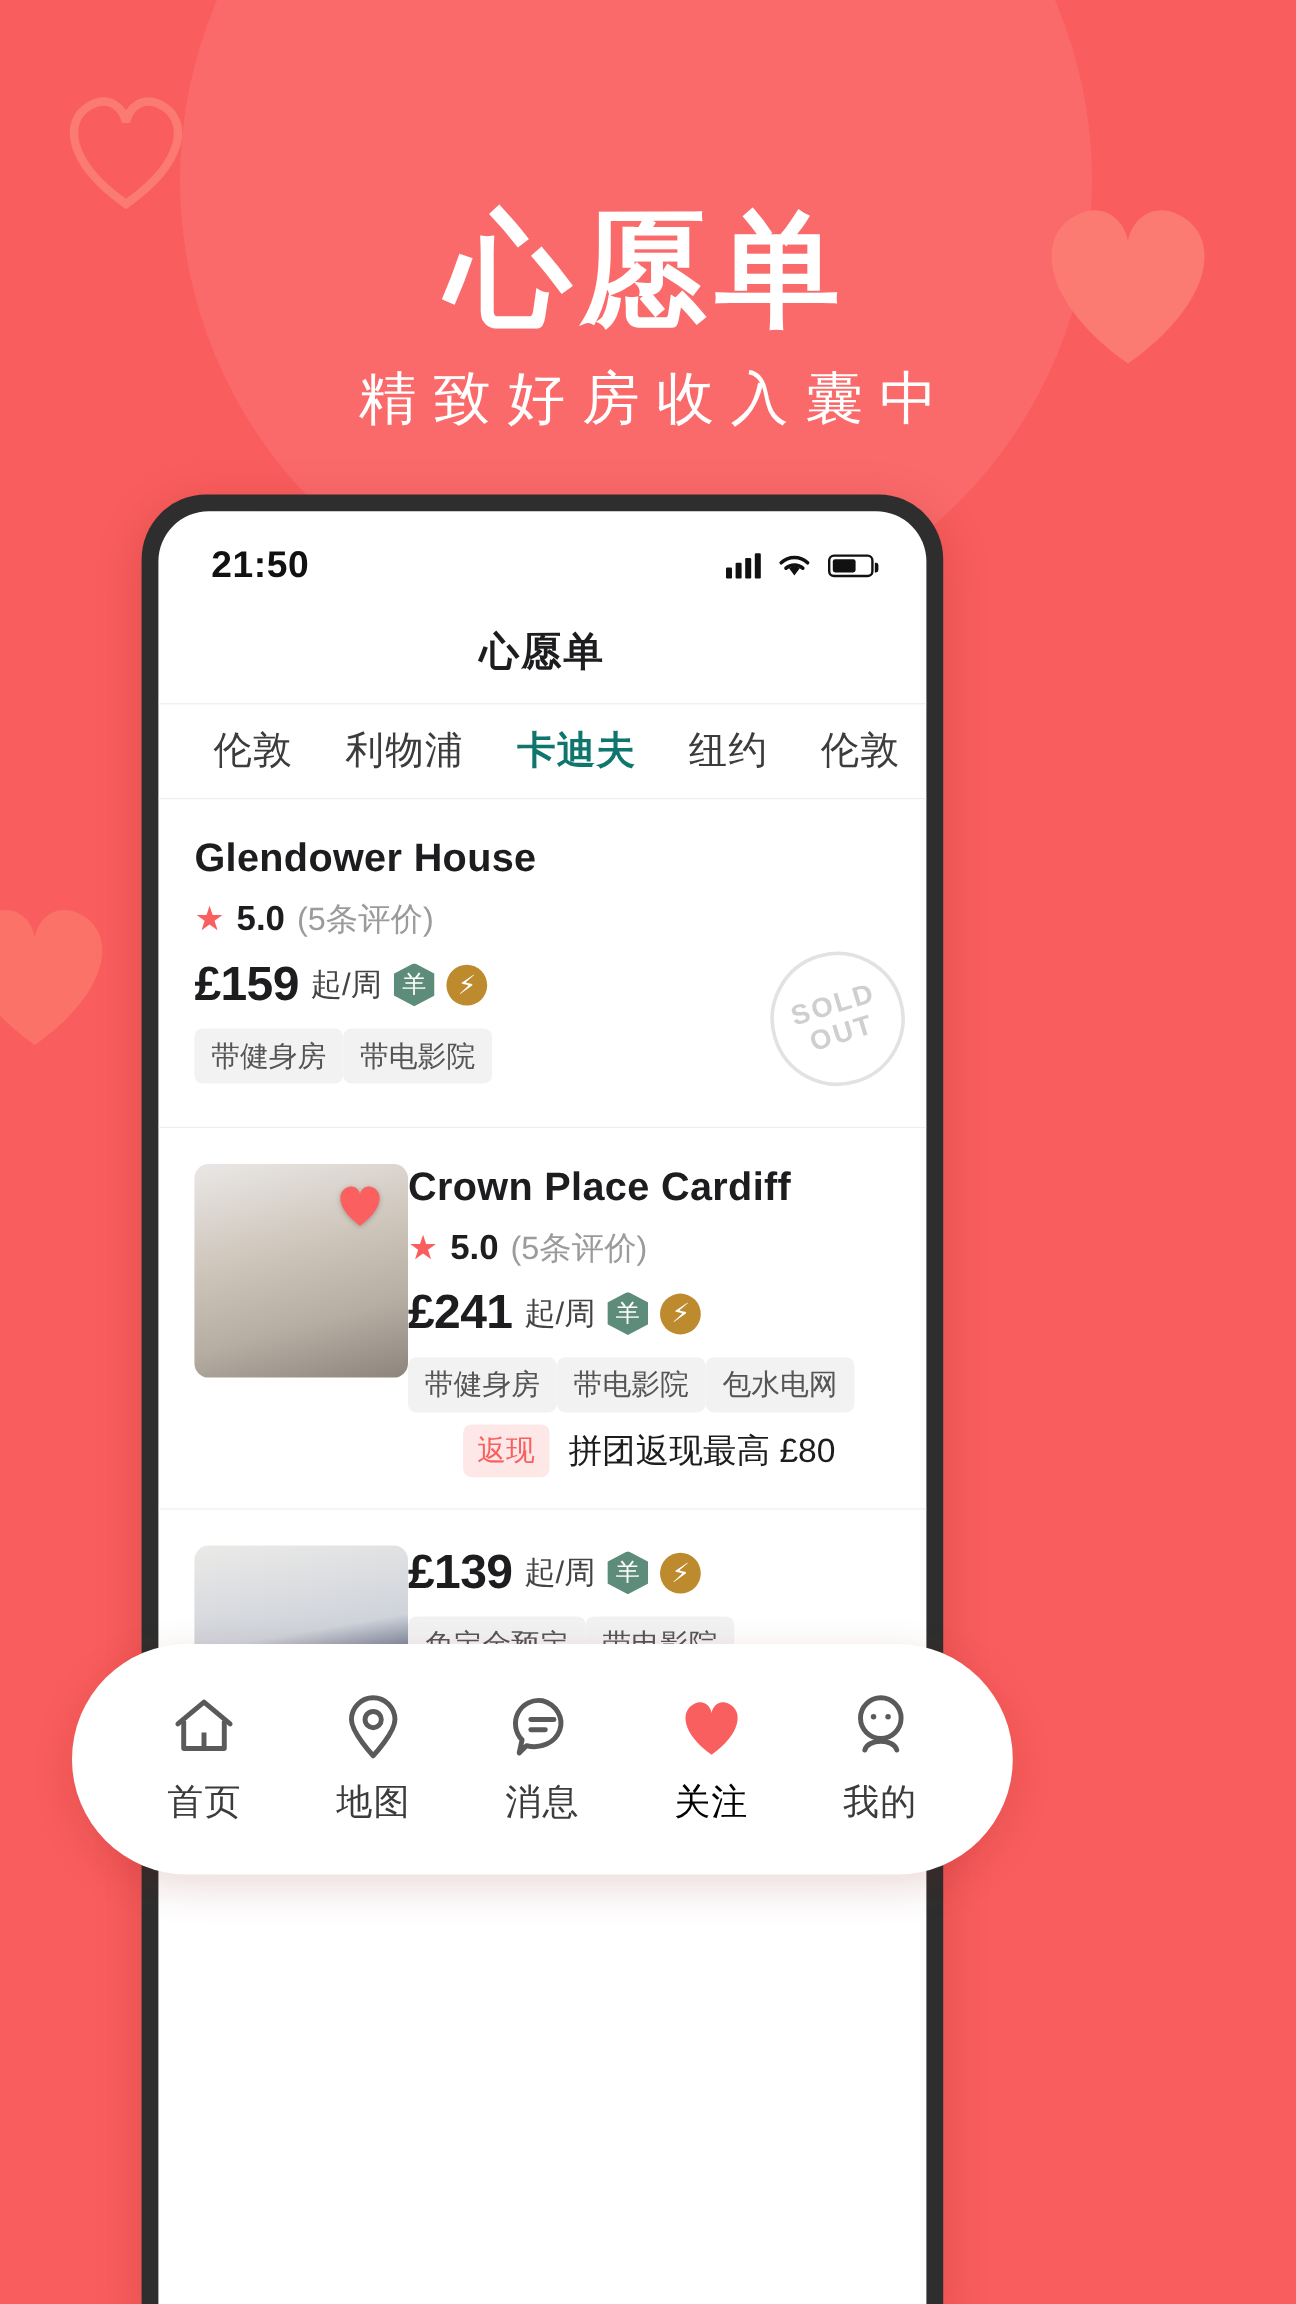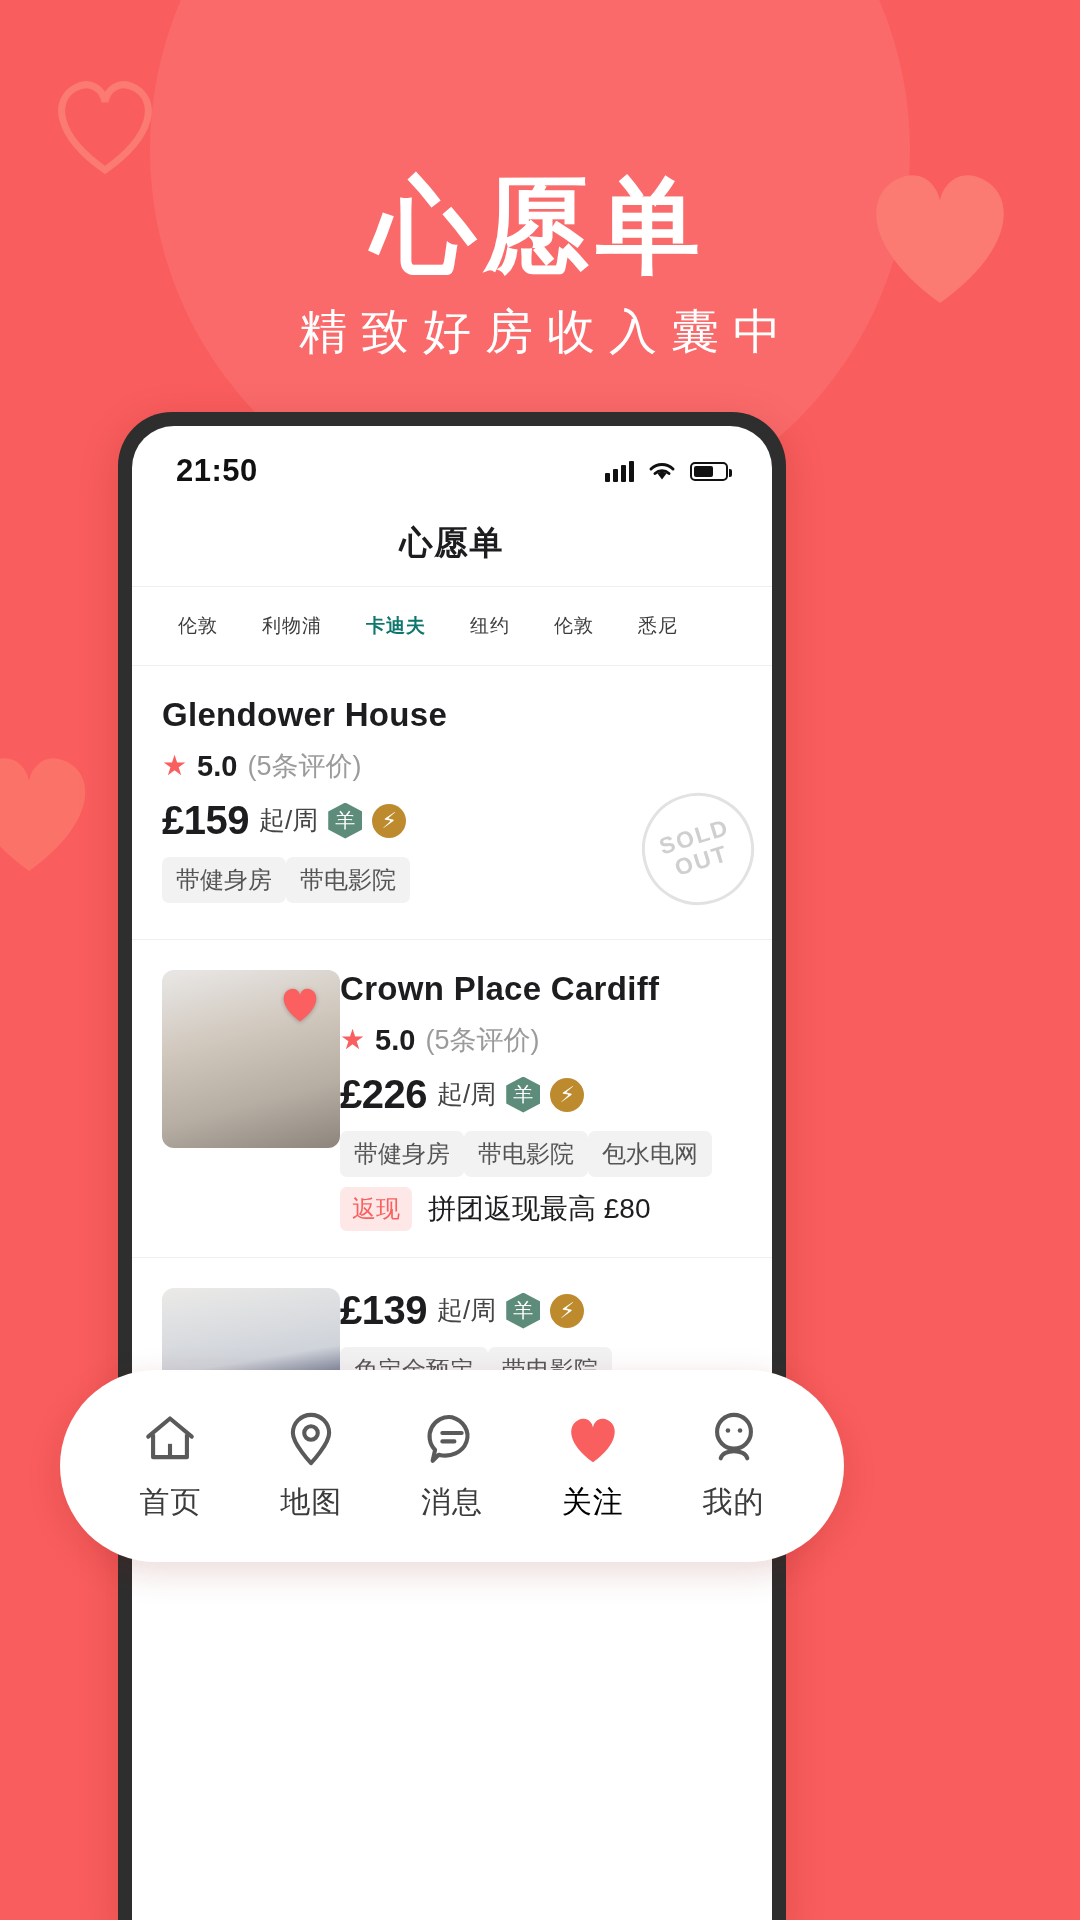--- a/index.html
+++ b/index.html
@@ -67,21 +67,21 @@
   
   .navbar { height: 86px; display: flex; align-items: center; justify-content: center; }
   .navbar-title { font-size: 33px; font-weight: 600; color: #1d1d1f; letter-spacing: 2px; }
 
   
   .citytabs {
     display: flex; align-items: center; gap: 0;
     border-top: 1px solid #EFEFEF; border-bottom: 1px solid #EFEFEF;
     height: 80px; padding-left: 24px; overflow: hidden; white-space: nowrap;
   }
-  .citytab { font-size: 19px; color: #3c3c3c; padding: 0 22px; letter-spacing: 1px; flex: 0 0 auto; }
+  .citytab { font-size: 32px; color: #3c3c3c; padding: 0 22px; letter-spacing: 1px; flex: 0 0 auto; }
   .citytab.active { color: #0f766e; font-weight: 700; }
 
   
   .list { padding: 0 0 0 0; }
   .card { display: flex; padding: 30px 30px 26px 30px; position: relative; }
   .card + .card { border-top: 1px solid #EFEFEF; }
   .thumb {
     width: 178px; height: 178px; border-radius: 12px; flex: 0 0 auto;
     position: relative; overflow: hidden; background: #cfcfcf;
   }
@@ -104,21 +104,21 @@
     width: 34px; height: 36px; background: #5E8C7B; color: #fff;
     font-size: 20px; display: flex; align-items: center; justify-content: center;
     clip-path: polygon(50% 0%, 100% 25%, 100% 75%, 50% 100%, 0% 75%, 0% 25%);
   }
   .badge-bolt {
     width: 34px; height: 34px; border-radius: 50%; background: #BE8A2E; color: #fff;
     font-size: 22px; display: flex; align-items: center; justify-content: center; line-height: 1;
   }
   .tags { display: flex; flex-wrap: wrap; gap: 0; margin-bottom: 10px; }
   .tag { background: #F2F2F3; color: #555; font-size: 24px; padding: 7px 14px; border-radius: 7px; white-space: nowrap; }
-  .promo-line { display: flex; align-items: center; gap: 16px; margin-top: 8px; }
+  .promo-line { display: flex; align-items: center; gap: 16px; margin-top: 8px; justify-content: center; }
   .promo-chip { background: #FDE7E7; color: #FA5F5F; font-size: 24px; padding: 6px 12px; border-radius: 7px; flex: 0 0 auto; }
   .promo-text { font-size: 28px; color: #1d1d1f; white-space: nowrap; }
 
   .soldout {
     position: absolute; right: 18px; bottom: 34px;
     width: 112px; height: 112px; border-radius: 50%;
     border: 3px solid #E2E2E2; color: #CFCFCF;
     display: flex; flex-direction: column; align-items: center; justify-content: center;
     font-size: 23px; font-weight: 700; letter-spacing: 2px; transform: rotate(-17deg);
     line-height: 1.08;
@@ -232,21 +232,21 @@
     </div>
     <div class="info">
       <div class="title">Crown Place Cardiff</div>
 
       <div class="rating">
         <span class="star">★</span>
         <span class="score">5.0</span>
         <span class="reviews">(5条评价)</span>
       </div>
       <div class="pricerow">
-        <span class="price">£226</span>
+        <span class="price">£241</span>
         <span class="perweek">起/周</span>
         <span class="badge-hex">羊</span>
         <span class="badge-bolt">⚡</span>
       </div>
       <div class="tags">
               <span class="tag">带健身房</span>
               <span class="tag">带电影院</span>
               <span class="tag">包水电网</span>
             </div>
       <div class="promo-line">

